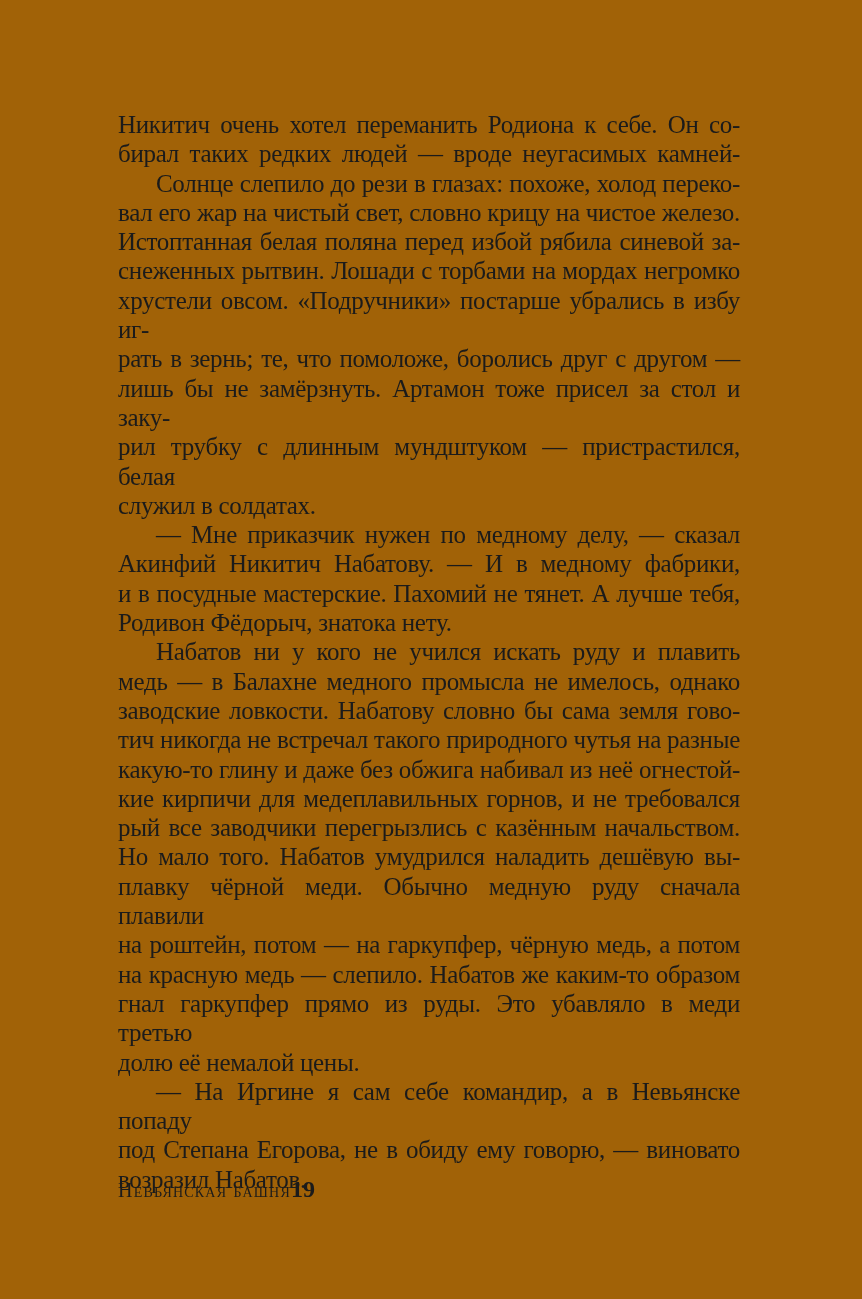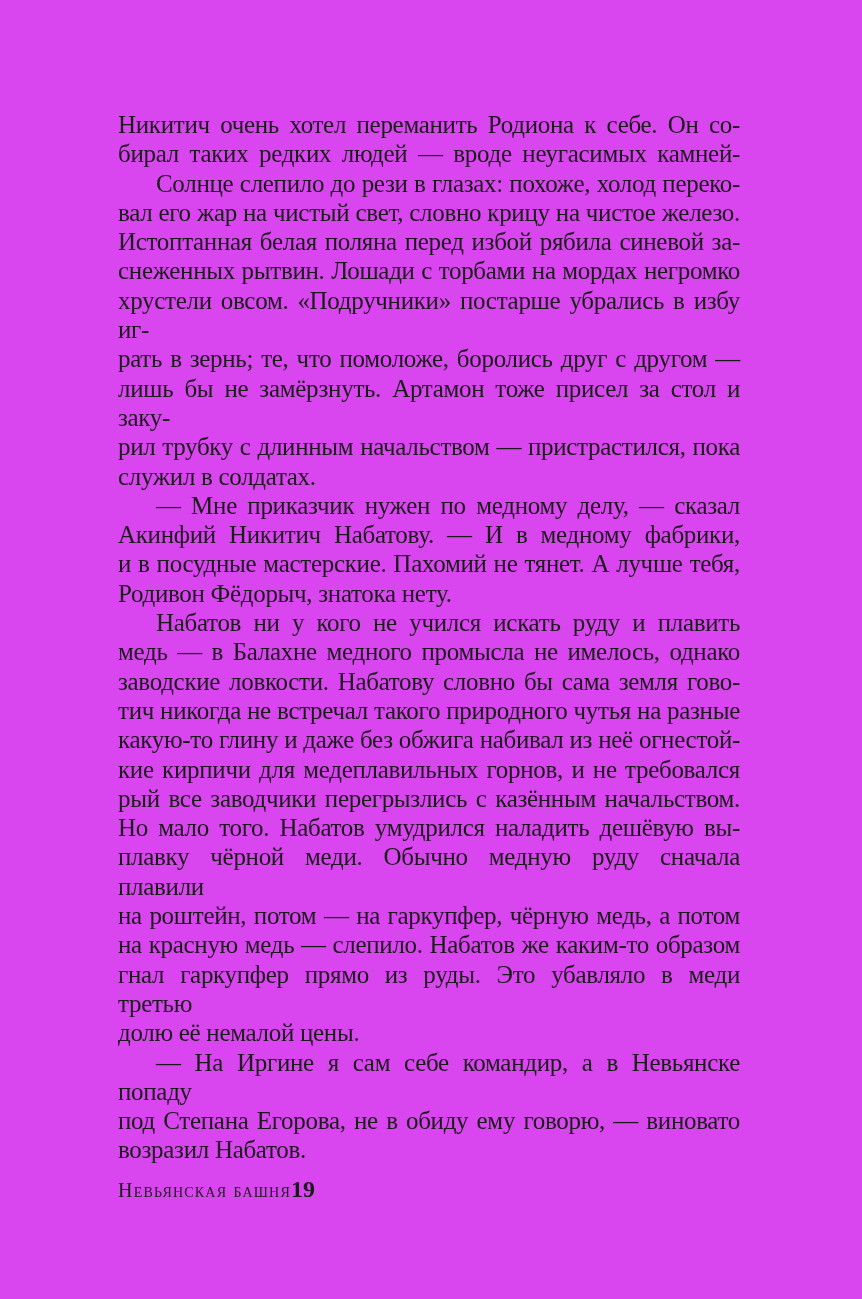--- a/index.html
+++ b/index.html
@@ -4,21 +4,21 @@
 <style>
   html, body {
     margin: 0;
     padding: 0;
     background: #ffffff;
   }
   .page {
     position: relative;
     width: 862px;
     height: 1299px;
-    background: #d946ef;
+    background: #a16207;
     font-family: "Liberation Serif", "DejaVu Serif", serif;
     color: #1b1b1b;
     overflow: hidden;
   }
   .text-block {
     position: absolute;
     left: 118px;
     top: 110px;
     width: 622px;
     font-size: 25px;
@@ -58,21 +58,21 @@
   <div class="text-block">
       <div class="line just">Никитич очень хотел переманить Родиона к себе. Он со-</div>
       <div class="line just">бирал таких редких людей — вроде неугасимых камней-</div>
       <div class="line just ind">Солнце слепило до рези в глазах: похоже, холод переко-</div>
       <div class="line just">вал его жар на чистый свет, словно крицу на чистое железо.</div>
       <div class="line just">Истоптанная белая поляна перед избой рябила синевой за-</div>
       <div class="line just">снеженных рытвин. Лошади с торбами на мордах негромко</div>
       <div class="line just">хрустели овсом. «Подручники» постарше убрались в избу иг-</div>
       <div class="line just">рать в зернь; те, что помоложе, боролись друг с другом —</div>
       <div class="line just">лишь бы не замёрзнуть. Артамон тоже присел за стол и заку-</div>
-      <div class="line just">рил трубку с длинным начальством — пристрастился, пока</div>
+      <div class="line just">рил трубку с длинным мундштуком — пристрастился, белая</div>
       <div class="line">служил в солдатах.</div>
       <div class="line just ind">— Мне приказчик нужен по медному делу, — сказал</div>
       <div class="line just">Акинфий Никитич Набатову. — И в медному фабрики,</div>
       <div class="line just">и в посудные мастерские. Пахомий не тянет. А лучше тебя,</div>
       <div class="line">Родивон Фёдорыч, знатока нету.</div>
       <div class="line just ind">Набатов ни у кого не учился искать руду и плавить</div>
       <div class="line just">медь — в Балахне медного промысла не имелось, однако</div>
       <div class="line just">заводские ловкости. Набатову словно бы сама земля гово-</div>
       <div class="line just">тич никогда не встречал такого природного чутья на разные</div>
       <div class="line just">какую-то глину и даже без обжига набивал из неё огнестой-</div>

